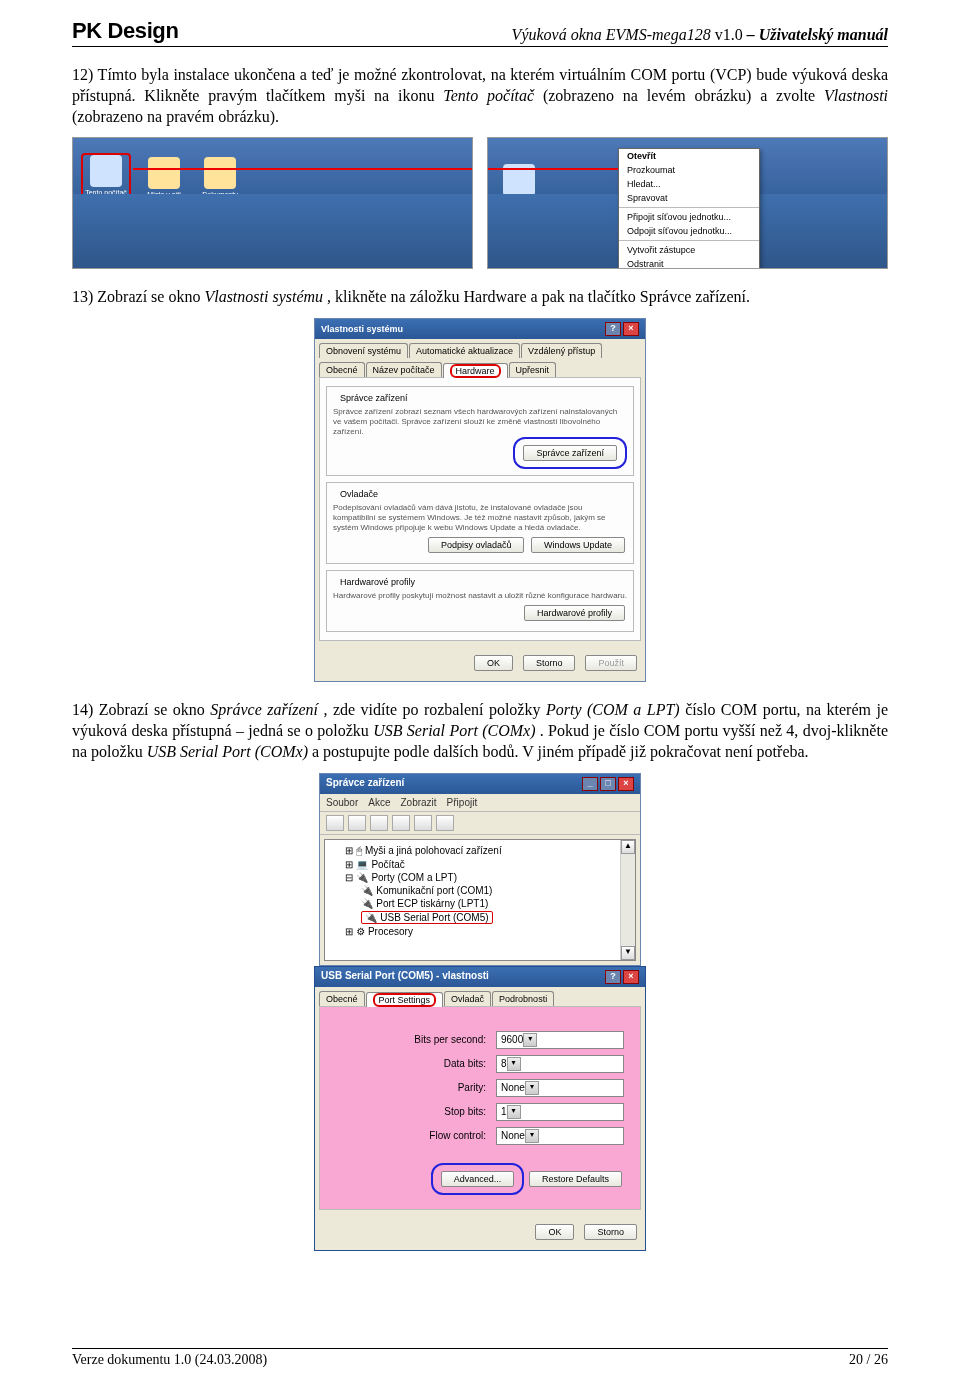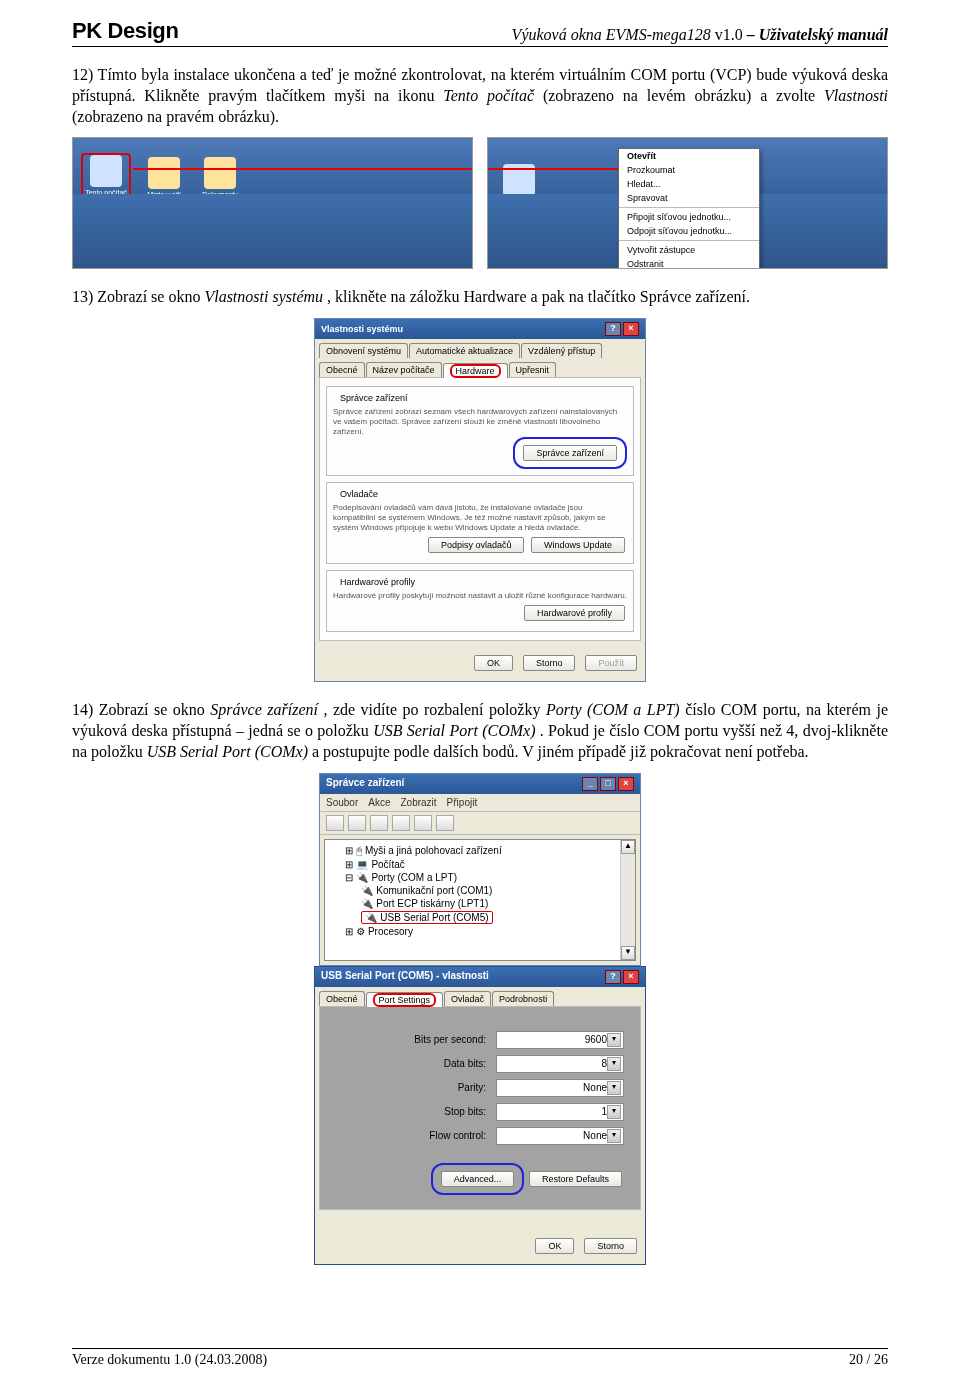--- a/index.html
+++ b/index.html
@@ -40,21 +40,21 @@
 .tree .row{padding:1px 0;white-space:nowrap}
 .tree .ind1{padding-left:16px}
 .tree .ind2{padding-left:32px}
 .tree .hl{border:1px solid #d00;border-radius:2px;display:inline-block;padding:0 3px}
 .menu2{display:flex;gap:10px;padding:3px 6px;font-size:10px;color:#333;border-bottom:1px solid #bbb}
 .toolbar2{display:flex;gap:4px;padding:3px 6px;border-bottom:1px solid #bbb}
 .toolbar2 .tb{width:16px;height:14px;border:1px solid #aaa;background:linear-gradient(#fff,#ddd)}
 .dlgprops{width:330px;border:1px solid #244f8f;background:#ece9d8;font-family:Tahoma,Arial,sans-serif;font-size:10px}
 .formrow{display:flex;justify-content:flex-end;align-items:center;gap:10px;margin:6px 16px}
 .formrow label{font-size:10px}
-.formrow .sel{width:120px;height:16px;border:1px solid #888;background:#fff;display:flex;align-items:center;justify-content:flex-end;padding:0 2px 0 4px;font-size:10px}
+.formrow .sel{width:120px;height:16px;border:1px solid #888;background:#fff;display:flex;align-items:center;justify-content:flex-start;padding:0 2px 0 4px;font-size:10px}
 .caret{width:12px;height:12px;background:linear-gradient(#eee,#ccc);border:1px solid #999;text-align:center;line-height:10px;font-size:8px}
 .footer{position:absolute;left:40px;right:40px;bottom:18px;border-top:1px solid #000;display:flex;justify-content:space-between;font-size:14px;padding-top:3px}
 .tinytext{font-size:8px;color:#555;line-height:1.25}
 </style>
 </head>
 <body>
 
 <div class="page">
 
   <div class="hdr">
@@ -230,21 +230,21 @@
           <span class="xbtn" style="background:#6a86b0">?</span>
           <span class="xbtn">×</span>
         </span>
       </div>
       <div class="tabs">
         <div class="tab">Obecné</div>
         <div class="tab active"><span class="gred">Port Settings</span></div>
         <div class="tab">Ovladač</div>
         <div class="tab">Podrobnosti</div>
       </div>
-      <div style="border:1px solid #bbb;margin:0 4px 18px 4px;background:#a3a3a3;padding:18px 0 10px 0">
+      <div style="border:1px solid #bbb;margin:0 4px 4px 4px;background:#f9a8d4;padding:18px 0 10px 0">
         <div class="formrow">
           <label>Bits per second:</label>
           <div class="sel">
               <span>9600</span>
               <span class="caret">▾</span>
             </div>
         </div>
         <div class="formrow">
           <label>Data bits:</label>
           <div class="sel">

